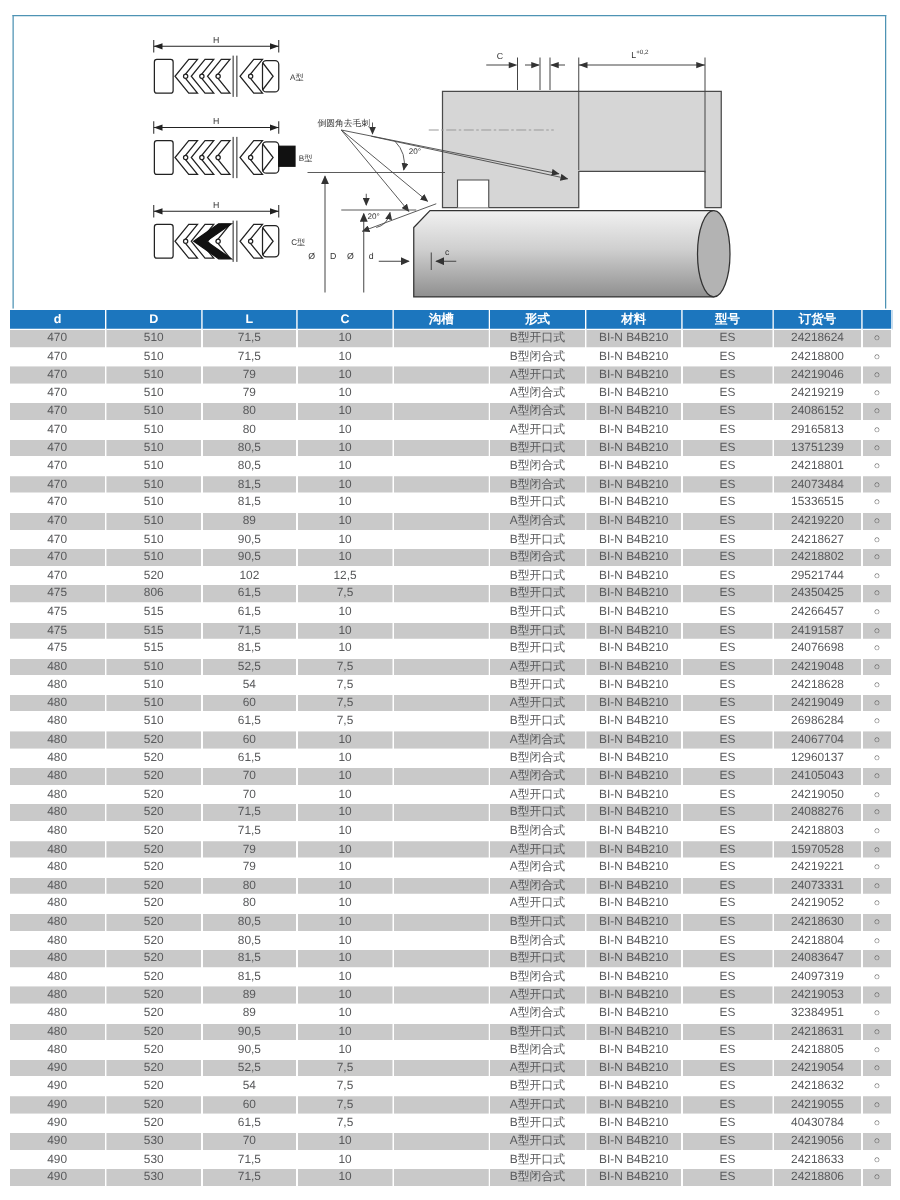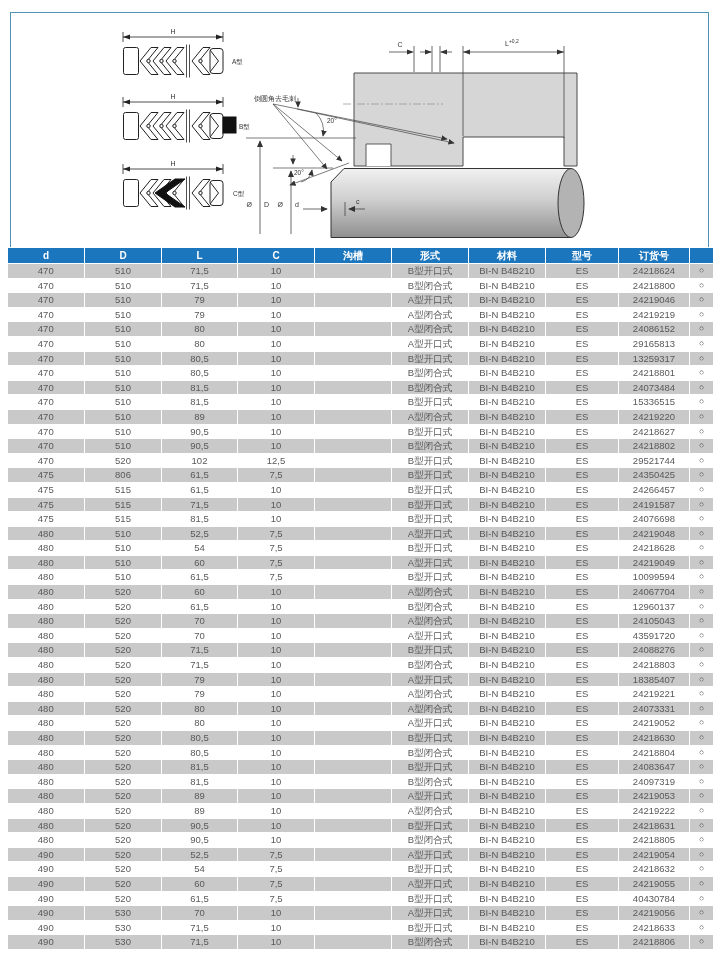--- a/index.html
+++ b/index.html
@@ -259,21 +259,21 @@
         </tr>
         <tr class="odd">
           <td>470</td>
           <td>510</td>
           <td>80,5</td>
           <td>10</td>
           <td></td>
           <td>B型开口式</td>
           <td>BI-N B4B210</td>
           <td>ES</td>
-          <td>13259317</td>
+          <td>13751239</td>
           <td class="sym">○</td>
         </tr>
         <tr class="even">
           <td>470</td>
           <td>510</td>
           <td>80,5</td>
           <td>10</td>
           <td></td>
           <td>B型闭合式</td>
           <td>BI-N B4B210</td>
@@ -439,21 +439,21 @@
         </tr>
         <tr class="even">
           <td>480</td>
           <td>510</td>
           <td>61,5</td>
           <td>7,5</td>
           <td></td>
           <td>B型开口式</td>
           <td>BI-N B4B210</td>
           <td>ES</td>
-          <td>10099594</td>
+          <td>26986284</td>
           <td class="sym">○</td>
         </tr>
         <tr class="odd">
           <td>480</td>
           <td>520</td>
           <td>60</td>
           <td>10</td>
           <td></td>
           <td>A型闭合式</td>
           <td>BI-N B4B210</td>
@@ -487,21 +487,21 @@
         </tr>
         <tr class="even">
           <td>480</td>
           <td>520</td>
           <td>70</td>
           <td>10</td>
           <td></td>
           <td>A型开口式</td>
           <td>BI-N B4B210</td>
           <td>ES</td>
-          <td>43591720</td>
+          <td>24219050</td>
           <td class="sym">○</td>
         </tr>
         <tr class="odd">
           <td>480</td>
           <td>520</td>
           <td>71,5</td>
           <td>10</td>
           <td></td>
           <td>B型开口式</td>
           <td>BI-N B4B210</td>
@@ -523,21 +523,21 @@
         </tr>
         <tr class="odd">
           <td>480</td>
           <td>520</td>
           <td>79</td>
           <td>10</td>
           <td></td>
           <td>A型开口式</td>
           <td>BI-N B4B210</td>
           <td>ES</td>
-          <td>18385407</td>
+          <td>15970528</td>
           <td class="sym">○</td>
         </tr>
         <tr class="even">
           <td>480</td>
           <td>520</td>
           <td>79</td>
           <td>10</td>
           <td></td>
           <td>A型闭合式</td>
           <td>BI-N B4B210</td>
@@ -631,21 +631,21 @@
         </tr>
         <tr class="even">
           <td>480</td>
           <td>520</td>
           <td>89</td>
           <td>10</td>
           <td></td>
           <td>A型闭合式</td>
           <td>BI-N B4B210</td>
           <td>ES</td>
-          <td>24219222</td>
+          <td>32384951</td>
           <td class="sym">○</td>
         </tr>
         <tr class="odd">
           <td>480</td>
           <td>520</td>
           <td>90,5</td>
           <td>10</td>
           <td></td>
           <td>B型开口式</td>
           <td>BI-N B4B210</td>

